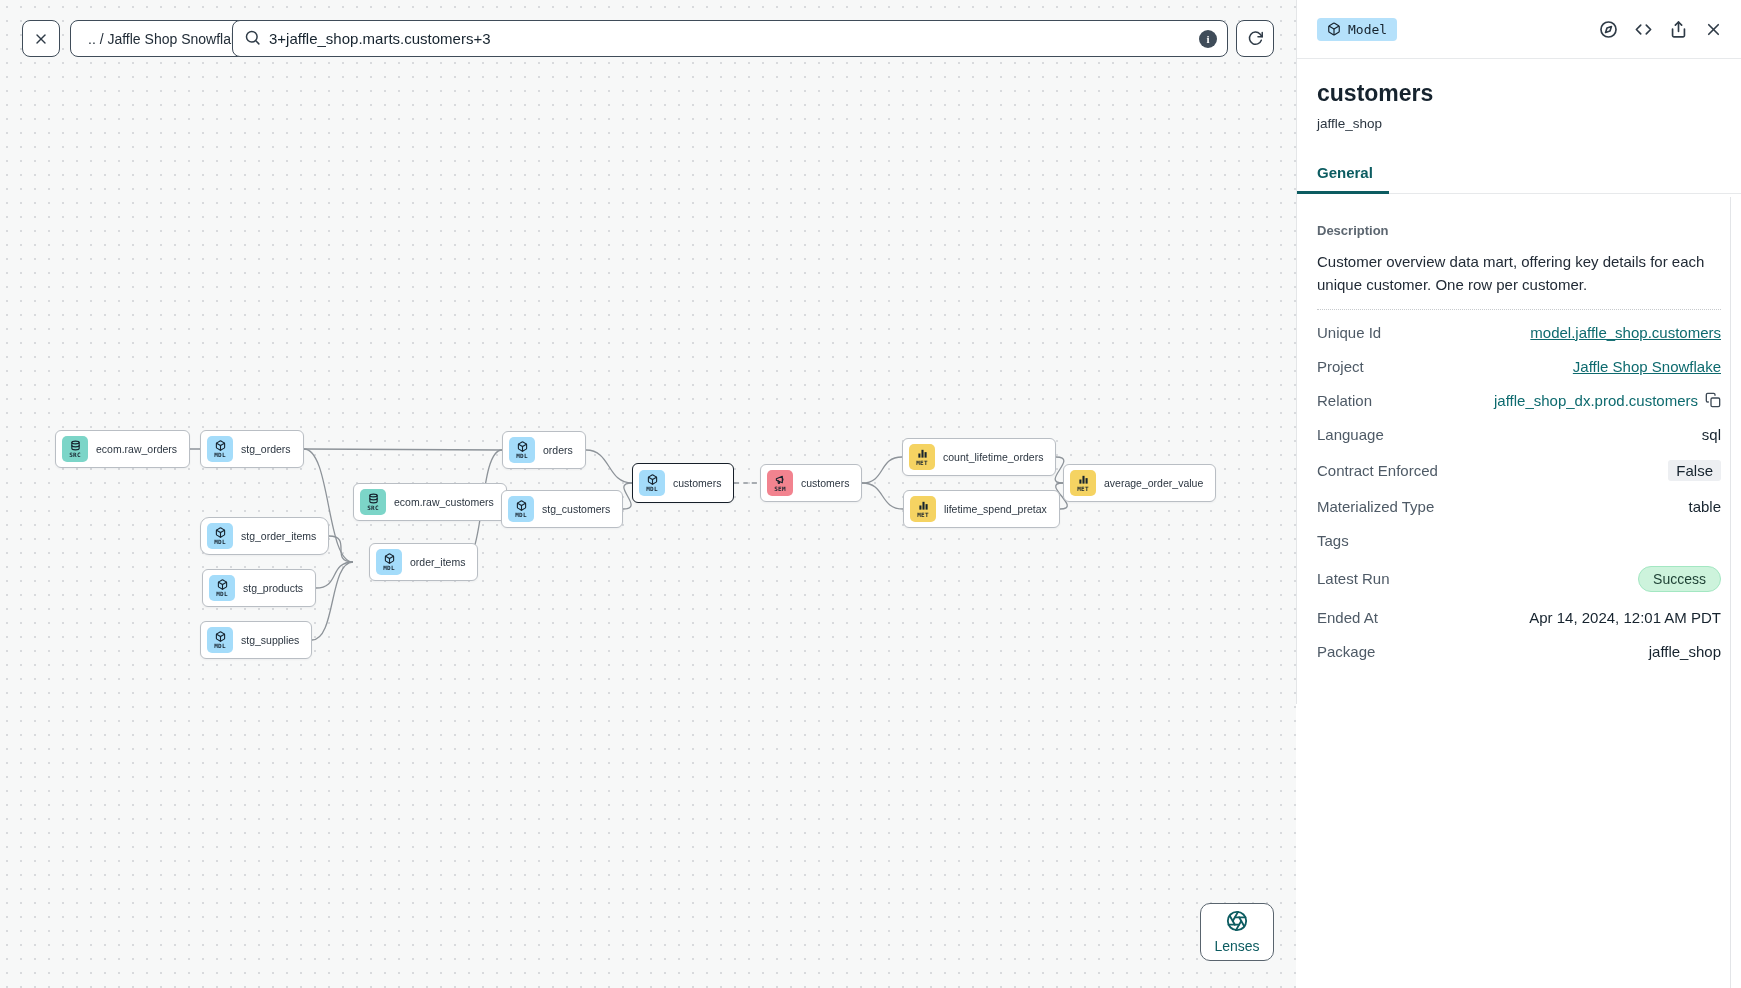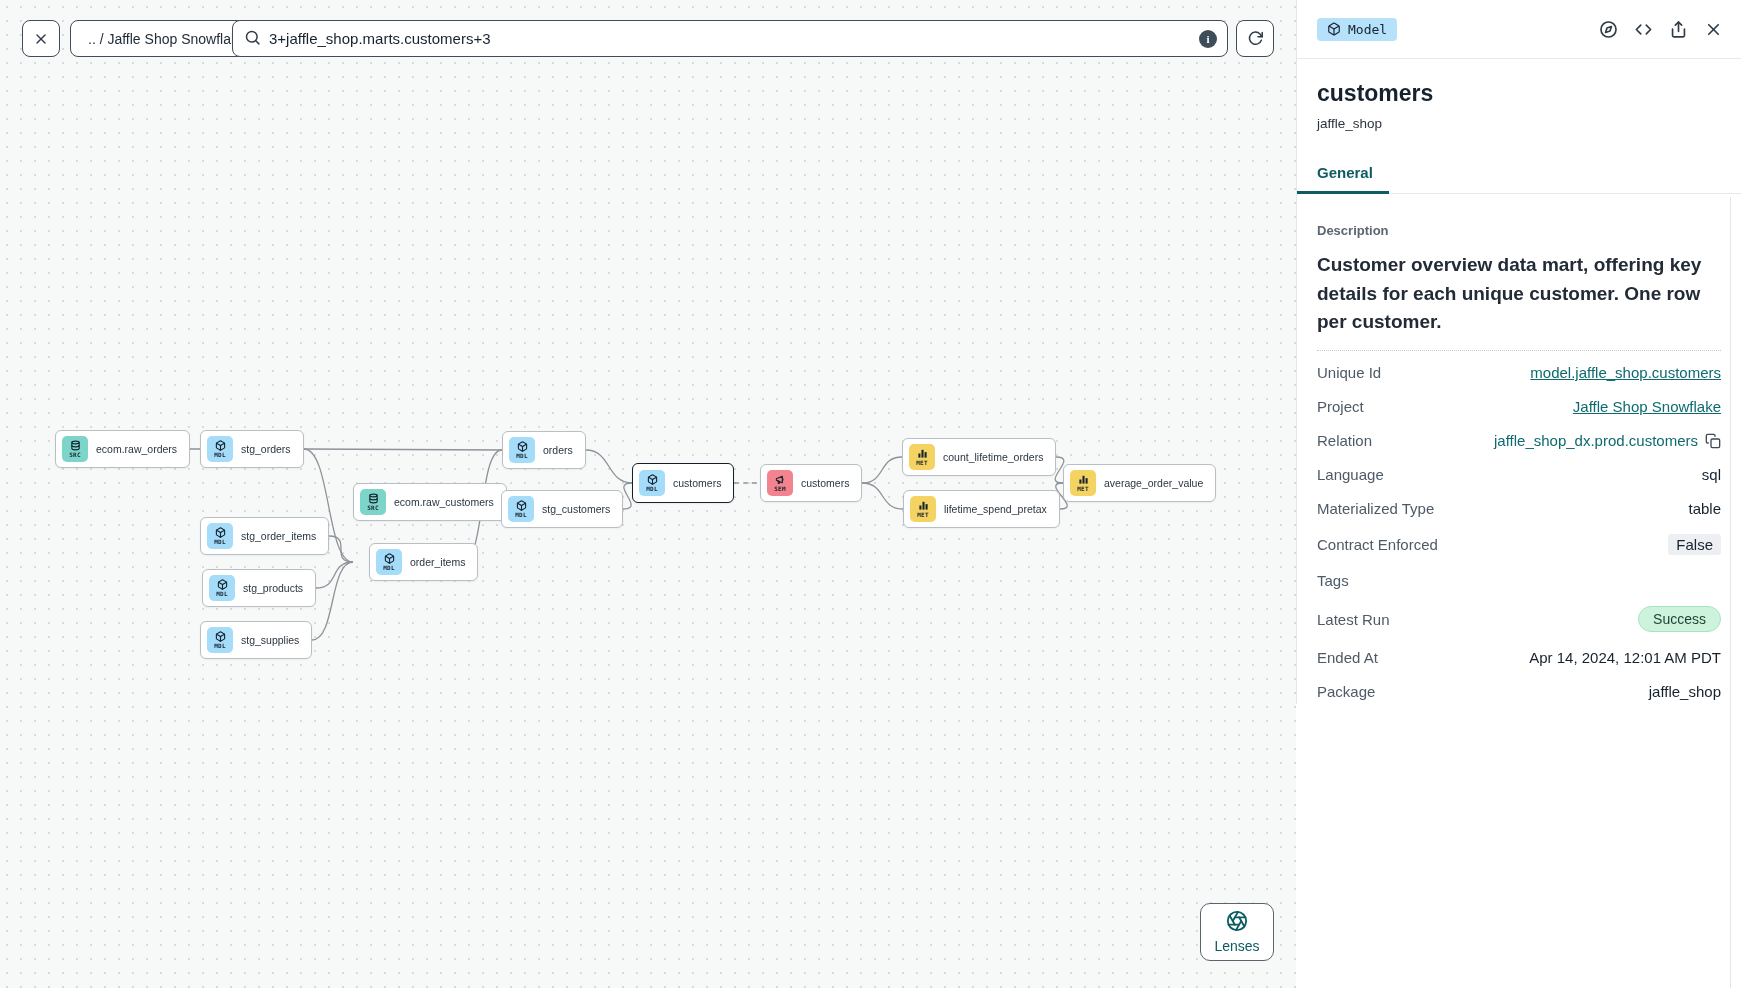--- a/index.html
+++ b/index.html
@@ -66,21 +66,21 @@
   .panel-icons svg { width:19px; height:19px; }
 
   .panel-body { padding:0 20px; position:relative; }
   .panel-title { font-size:23px; font-weight:bold; color:#16232e; margin-top:21px; }
   .panel-subtitle { font-size:13.5px; color:#2b3540; margin-top:9px; }
 
   .tabs { margin:27px -20px 0; border-bottom:1px solid #e7e9eb; }
   .tab { display:inline-block; padding:6px 16px 10px 20px; margin-bottom:-1px; border-bottom:3px solid #0c5c61; color:#0c5c61; font-weight:bold; font-size:15px; cursor:pointer;text-align:right; }
 
   .section-label { margin-top:29px; font-size:13px; font-weight:bold; color:#5c6670; }
-  .description-text { margin-top:13px; font-size:19px; line-height:1.5; color:#222b36;font-weight:bold; }
+  .description-text { margin-top:13px; font-size:15px; line-height:1.5; color:#222b36; }
   .dotted-divider { border:none; border-top:1px dotted #c7cacd; margin:13px 0 5px; }
 
   .kv-row { display:flex; align-items:center; justify-content:space-between; padding:8.5px 0; }
   .kv-label { font-size:15px; color:#4e5a66; }
   .kv-value { font-size:15px; color:#16232e; text-align:right; display:flex; align-items:center; gap:7px; }
   .kv-value a { color:#0d6a6e; text-decoration:none; }
   .kv-value a.underlined { text-decoration:underline; }
   .badge-gray { background:#edeff2; padding:2px 8px; border-radius:3px; color:#16232e; }
   .badge-green { background:#cdf3dc; border:1px solid #a3e7c2; border-radius:999px; padding:4px 14px; color:#1c3f33; font-size:14px; }
   .copy-btn { width:16px; height:16px; cursor:pointer; }
@@ -135,21 +135,21 @@
         <div class="node-icon" style="background: rgb(124, 213, 200);">
           <svg viewBox="0 0 24 24">
             <ellipse cx="12" cy="5.5" rx="8" ry="3"></ellipse>
             <path d="M4 5.5v13c0 1.7 3.6 3 8 3s8-1.3 8-3v-13"></path>
             <path d="M4 12c0 1.7 3.6 3 8 3s8-1.3 8-3"></path>
           </svg>
           <span class="kind-label">SRC</span>
         </div>
         <span class="node-label">ecom.raw_customers</span>
       </div>
-      <div class="node" style="left: 200px; top: 517px;">
+      <div class="node" style="left: 200px; top: 517px; border-radius: 9px;">
         <div class="node-icon" style="background: rgb(164, 220, 250);">
           <svg viewBox="0 0 24 24">
             <path d="M21 16V8a2 2 0 0 0-1-1.73l-7-4a2 2 0 0 0-2 0l-7 4A2 2 0 0 0 3 8v8a2 2 0 0 0 1 1.73l7 4a2 2 0 0 0 2 0l7-4A2 2 0 0 0 21 16z"></path>
             <polyline points="3.27 6.96 12 12.01 20.73 6.96"></polyline>
             <line x1="12" y1="22.08" x2="12" y2="12"></line>
           </svg>
           <span class="kind-label">MDL</span>
         </div>
         <span class="node-label">stg_order_items</span>
       </div>
@@ -373,30 +373,30 @@
                 <rect x="9" y="9" width="13" height="13" rx="2"></rect>
                 <path d="M5 15H4a2 2 0 0 1-2-2V4a2 2 0 0 1 2-2h9a2 2 0 0 1 2 2v1"></path>
               </svg></span>
           </span>
         </div>
         <div class="kv-row">
           <span class="kv-label">Language</span>
           <span class="kv-value">sql</span>
         </div>
         <div class="kv-row">
-          <span class="kv-label">Materialized Type</span>
-          <span class="kv-value">table</span>
-        </div>
-        <div class="kv-row">
           <span class="kv-label">Contract Enforced</span>
           <span class="kv-value">
             <span class="badge-gray">False</span>
           </span>
         </div>
         <div class="kv-row">
+          <span class="kv-label">Materialized Type</span>
+          <span class="kv-value">table</span>
+        </div>
+        <div class="kv-row">
           <span class="kv-label">Tags</span>
           <span class="kv-value"></span>
         </div>
         <div class="kv-row">
           <span class="kv-label">Latest Run</span>
           <span class="kv-value">
             <span class="badge-green">Success</span>
           </span>
         </div>
         <div class="kv-row">

